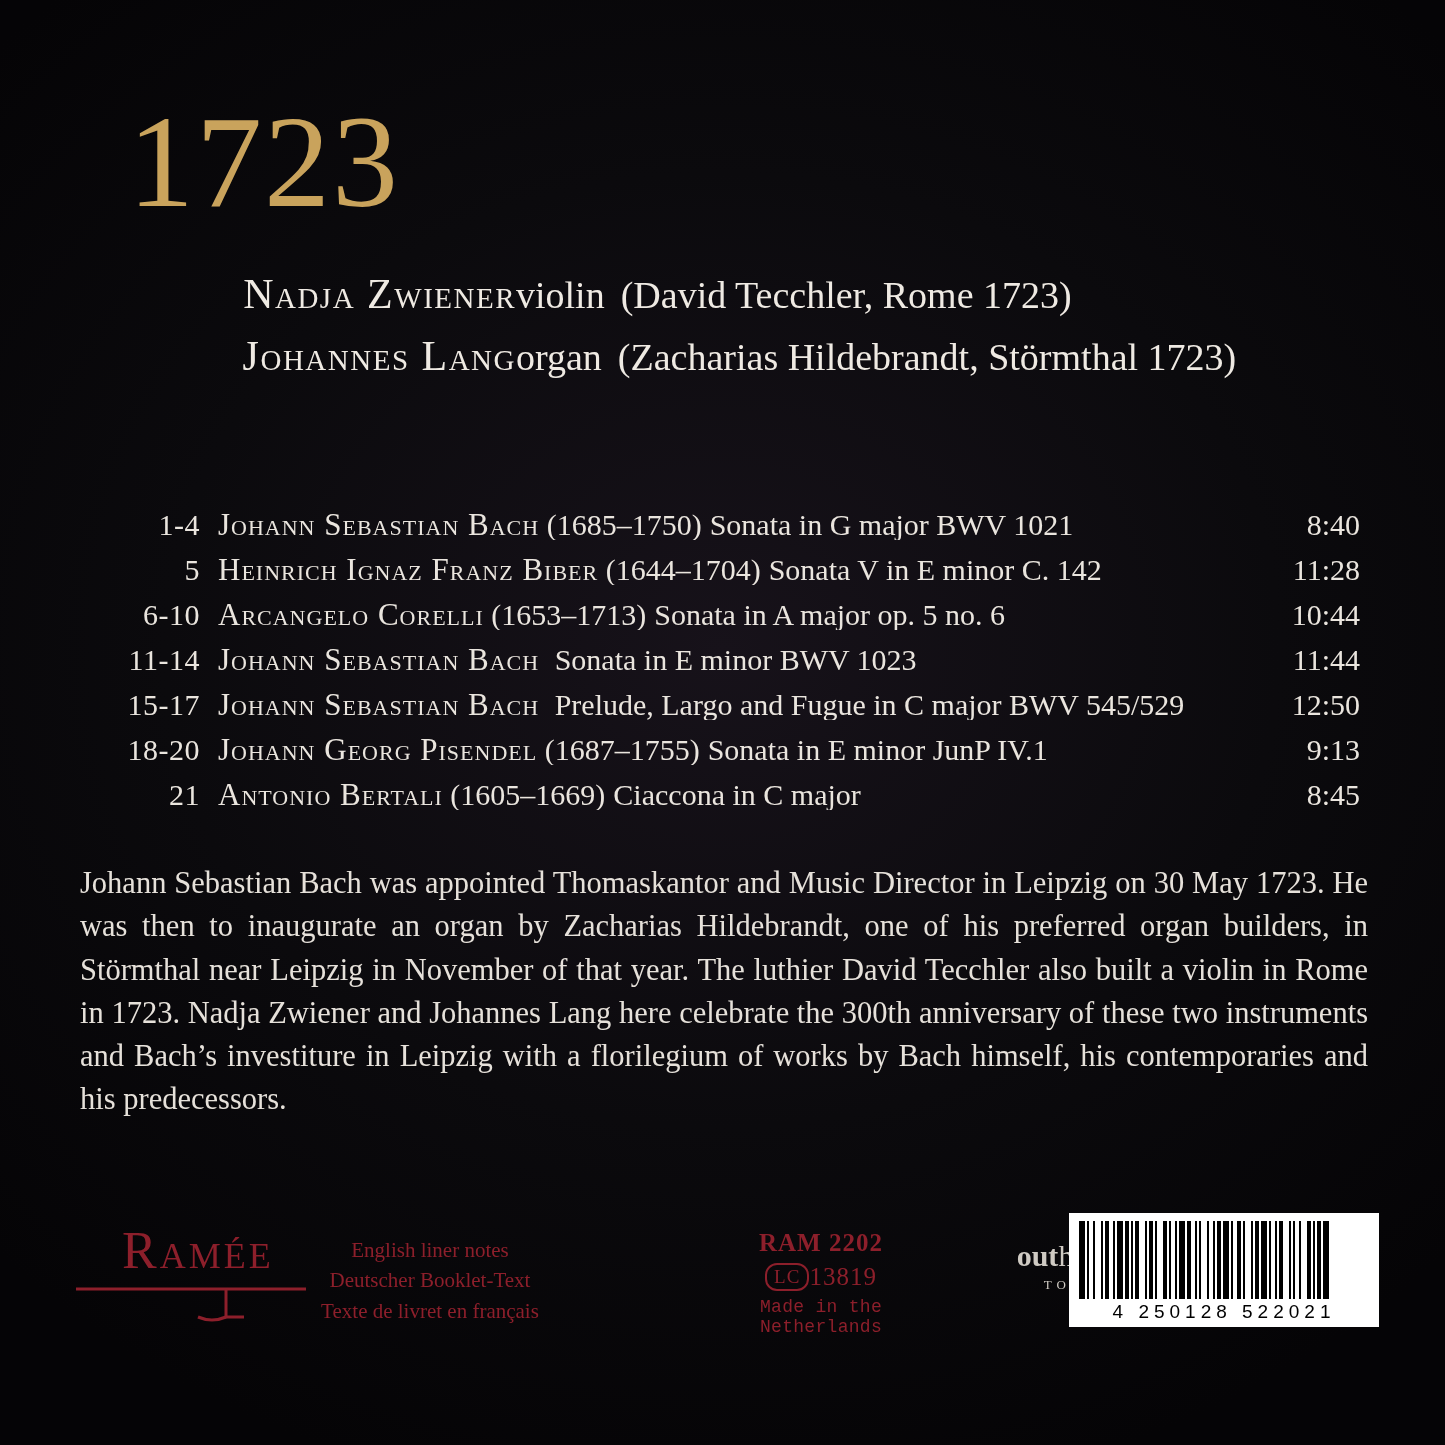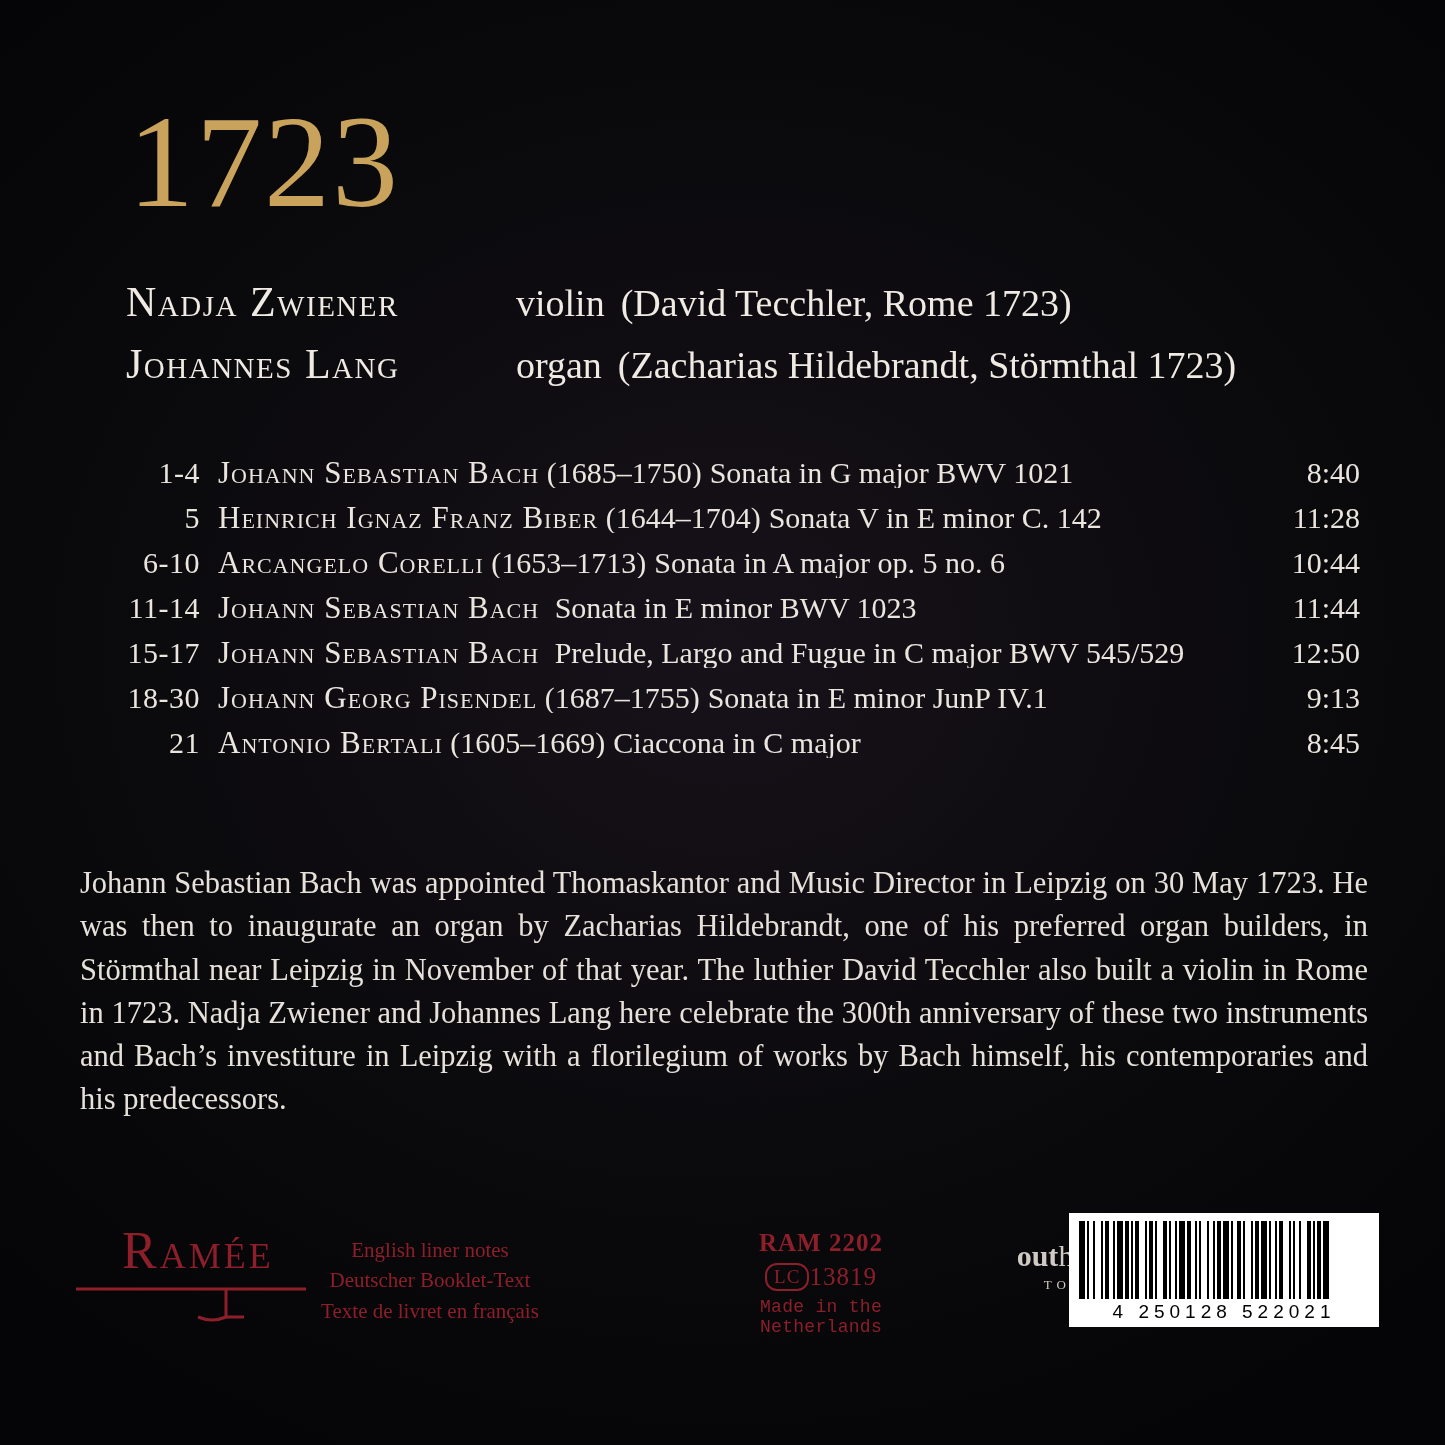--- a/index.html
+++ b/index.html
@@ -33,22 +33,23 @@
     letter-spacing: 2px;
     color: #c9a35c;
     font-family: "Liberation Serif", serif;
     font-weight: normal;
   }
 
   
   .performers {
     position: absolute;
     left: 126px;
-    top: 278px;
+    top: 270px;
     width: 1250px;
+    text-align: right;
   }
   .performer-row {
     display: flex;
     align-items: baseline;
     margin-bottom: 14px;
     white-space: nowrap;
   }
   .performer-name {
     font-size: 42px;
     letter-spacing: 1.5px;
@@ -64,21 +65,21 @@
   }
   .performer-detail {
     font-size: 38px;
     color: #efeae3;
   }
 
   
   .tracklist {
     position: absolute;
     left: 100px;
-    top: 450px;
+    top: 502px;
     width: 1260px;
   }
   .track {
     display: flex;
     align-items: baseline;
     font-size: 30px;
     line-height: 1.0;
     padding: 7px 0;
     color: #eae5de;
     white-space: nowrap;
@@ -314,21 +315,21 @@
       <span class="track-time">11:44</span>
     </div>
 
     <div class="track">
       <span class="track-num">15-17</span>
       <span class="track-body"><span class="composer">Johann Sebastian Bach</span> <span class="dates"></span><span class="work">Prelude, Largo and Fugue in C major BWV 545/529</span></span>
       <span class="track-time">12:50</span>
     </div>
 
     <div class="track">
-      <span class="track-num">18-30</span>
+      <span class="track-num">18-20</span>
       <span class="track-body"><span class="composer">Johann Georg Pisendel</span> <span class="dates">(1687–1755)</span><span class="work">Sonata in E minor JunP IV.1</span></span>
       <span class="track-time">9:13</span>
     </div>
 
     <div class="track">
       <span class="track-num">21</span>
       <span class="track-body"><span class="composer">Antonio Bertali</span> <span class="dates">(1605–1669)</span><span class="work">Ciaccona in C major</span></span>
       <span class="track-time">8:45</span>
     </div>
 

